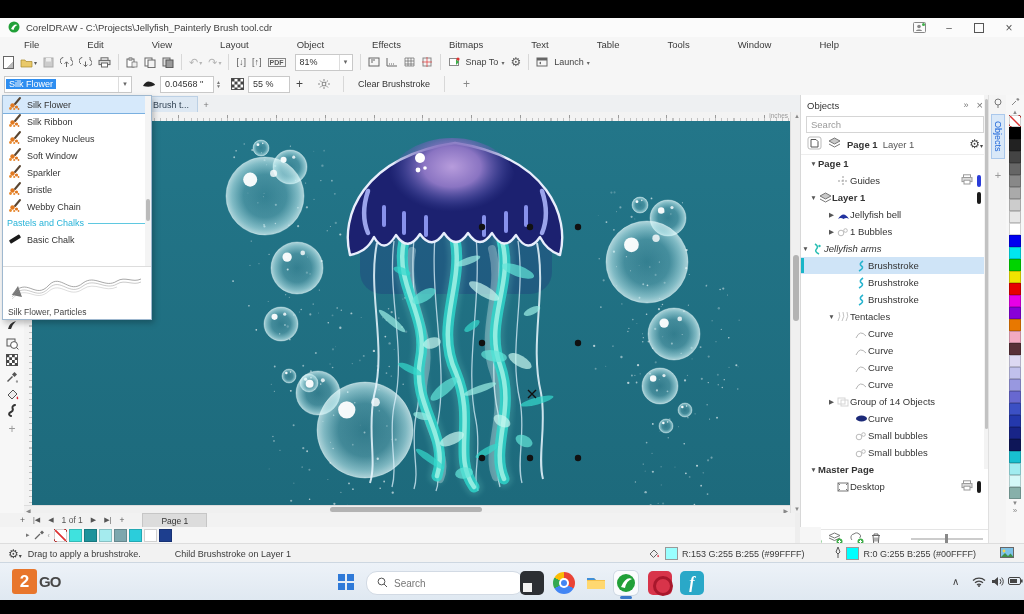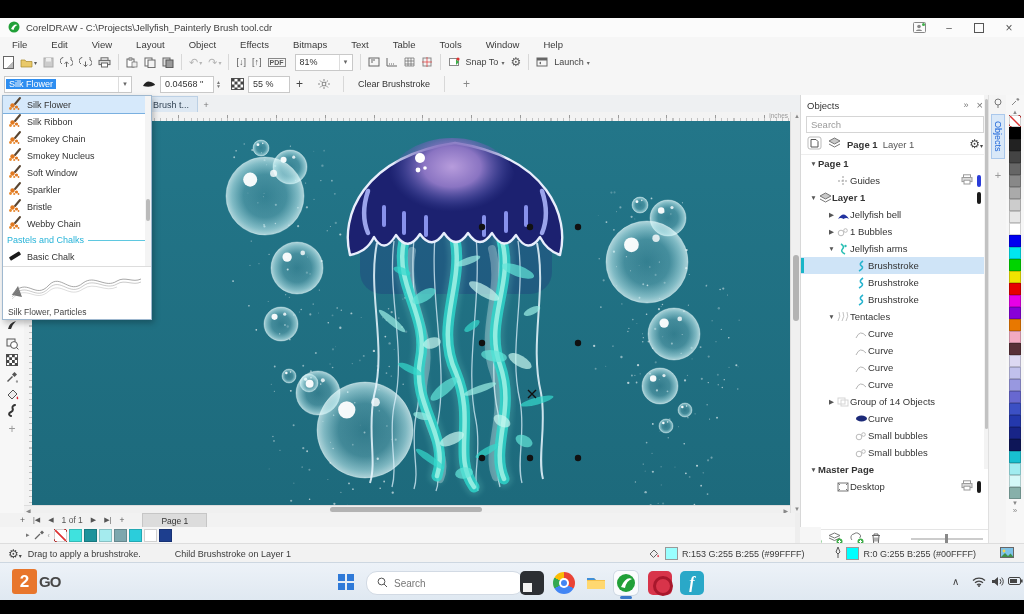--- a/index.html
+++ b/index.html
@@ -7,21 +7,21 @@
        font-family:"Liberation Sans","DejaVu Sans",sans-serif;-webkit-font-smoothing:antialiased;}
   .abs{position:absolute;}
   .ico{display:inline-flex;align-items:center;justify-content:center;color:#5a5a5a;}
   .dim{color:#b5b5b5;}
   .sep{width:1px;background:#d8d8d8;height:16px;margin:0 4px;}
   
   #black-top{left:0;top:0;width:1024px;height:18px;background:#000;}
   #titlebar{left:0;top:18px;width:1024px;height:19px;background:#fbfbfb;display:flex;align-items:center;font-size:9.5px;color:#3c3c3c;border-bottom:1px solid #eee;}
   #titlebar .winbtn{width:30px;height:19px;display:flex;align-items:center;justify-content:center;color:#555;font-size:10px;}
   #menubar{left:0;top:37px;width:1024px;height:14px;background:#f6f6f6;display:flex;align-items:center;font-size:9.5px;color:#3a3a3a;}
-  #menubar .mitem{padding:0 12px;height:14px;display:flex;align-items:center;}
+  #menubar .mitem{padding:0 24px;height:14px;display:flex;align-items:center;}
   #toolbar1{left:0;top:51px;width:1024px;height:22px;background:#f6f6f6;border-bottom:1px solid #e3e3e3;display:flex;align-items:center;font-size:9px;color:#444;}
   #toolbar1 .tb{margin:0 3px;display:flex;align-items:center;gap:1px;}
   .combo{background:#fff;border:1px solid #c9c9c9;height:15px;display:flex;align-items:center;font-size:9px;color:#333;}
   .combo .arrow{margin-left:auto;border-left:1px solid #ddd;width:12px;height:100%;display:flex;align-items:center;justify-content:center;color:#666;font-size:7px;}
   #propbar{left:0;top:73px;width:1024px;height:22px;background:#f6f6f6;border-bottom:1px solid #e0e0e0;display:flex;align-items:center;font-size:9px;color:#333;}
   .spin{display:inline-flex;flex-direction:column;font-size:5px;color:#777;line-height:4px;margin-left:2px;}
   .field{background:#fff;border:1px solid #c9c9c9;height:15px;display:flex;align-items:center;padding:0 4px;font-size:9px;}
   
   #toolbox{left:0;top:95px;width:24px;height:418px;background:#f7f7f7;border-right:1px solid #e5e5e5;}
   #toolbox .tool{position:absolute;left:3px;width:18px;height:16px;display:flex;align-items:center;justify-content:center;}
@@ -849,31 +849,20 @@
         </div>
         <div class="ditem">
           <span><svg width="15" height="15">
               <path d="M13 2 L8 8" stroke="#5a4632" stroke-width="2" stroke-linecap="round"></path>
               <circle cx="5.5" cy="9.5" r="2.2" fill="#e07820"></circle>
               <circle cx="9.5" cy="11" r="1.6" fill="#e07820"></circle>
               <circle cx="3.5" cy="12.5" r="1.4" fill="#e8882c"></circle>
               <circle cx="7.2" cy="13" r="1.1" fill="#e8882c"></circle>
               <circle cx="11.5" cy="13" r="0.9" fill="#e07820"></circle>
             </svg></span>
-          <span>Smokey Chain</span>
-        </div>
-        <div class="ditem">
-          <span><svg width="15" height="15">
-              <path d="M13 2 L8 8" stroke="#5a4632" stroke-width="2" stroke-linecap="round"></path>
-              <circle cx="5.5" cy="9.5" r="2.2" fill="#e07820"></circle>
-              <circle cx="9.5" cy="11" r="1.6" fill="#e07820"></circle>
-              <circle cx="3.5" cy="12.5" r="1.4" fill="#e8882c"></circle>
-              <circle cx="7.2" cy="13" r="1.1" fill="#e8882c"></circle>
-              <circle cx="11.5" cy="13" r="0.9" fill="#e07820"></circle>
-            </svg></span>
           <span>Smokey Nucleus</span>
         </div>
         <div class="ditem">
           <span><svg width="15" height="15">
               <path d="M13 2 L8 8" stroke="#5a4632" stroke-width="2" stroke-linecap="round"></path>
               <circle cx="5.5" cy="9.5" r="2.2" fill="#e07820"></circle>
               <circle cx="9.5" cy="11" r="1.6" fill="#e07820"></circle>
               <circle cx="3.5" cy="12.5" r="1.4" fill="#e8882c"></circle>
               <circle cx="7.2" cy="13" r="1.1" fill="#e8882c"></circle>
               <circle cx="11.5" cy="13" r="0.9" fill="#e07820"></circle>
@@ -1009,21 +998,21 @@
         <div class="trow" style="padding-left: 26px;">
           <span class="arr">▶</span>
           <span class="ticon">
             <svg width="12" height="10">
               <circle cx="4" cy="6" r="2.8" fill="none" stroke="#bbb"></circle>
               <circle cx="8.5" cy="3.5" r="1.8" fill="none" stroke="#bbb"></circle>
             </svg>
           </span>
           <span class="tlabel">1 Bubbles</span>
         </div>
-        <div class="trow" style="padding-left: 26px;">
+        <div class="trow" style=" font-style: italic;">
           <span class="arr">▼</span>
           <span class="ticon">
             <svg width="12" height="12">
               <path d="M4 1q4 2.5 1.5 5t2.5 5" fill="none" stroke="#2bbfb4" stroke-width="1.6"></path>
               <circle cx="8.5" cy="3" r="1.2" fill="#2bbfb4"></circle>
             </svg>
           </span>
           <span class="tlabel">Jellyfish arms</span>
         </div>
         <div class="trow sel" style="padding-left: 44px;">

